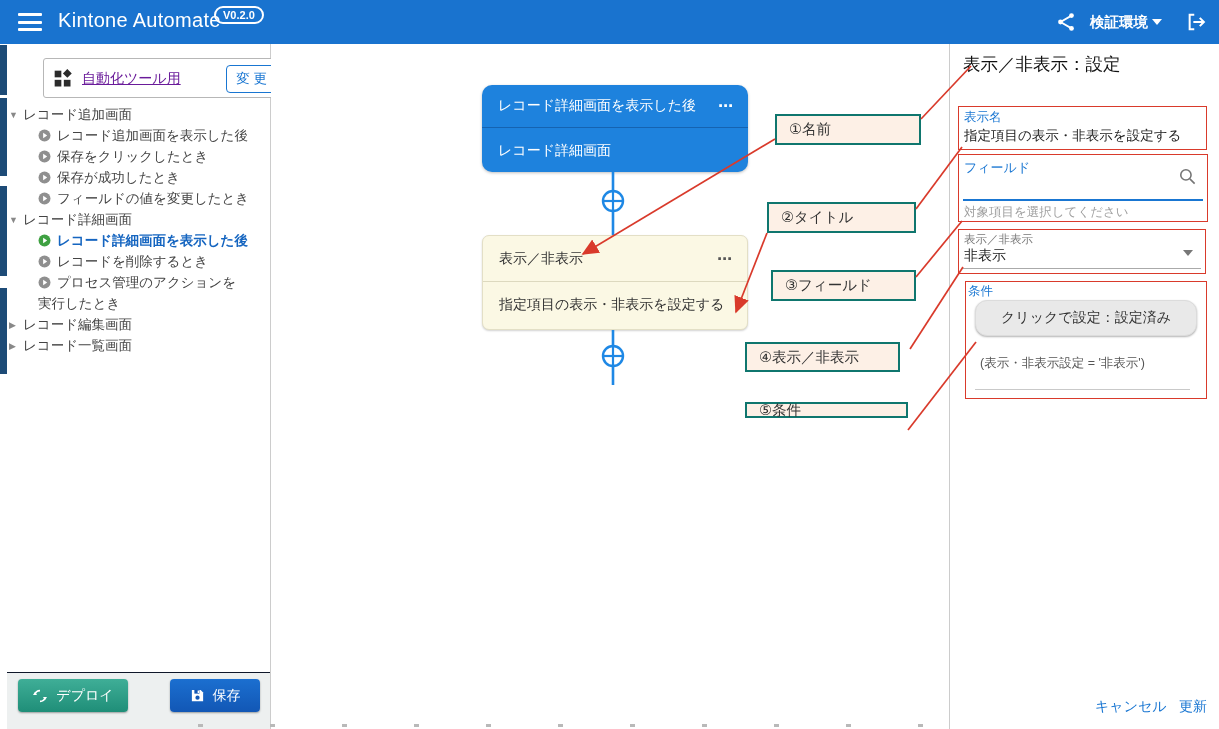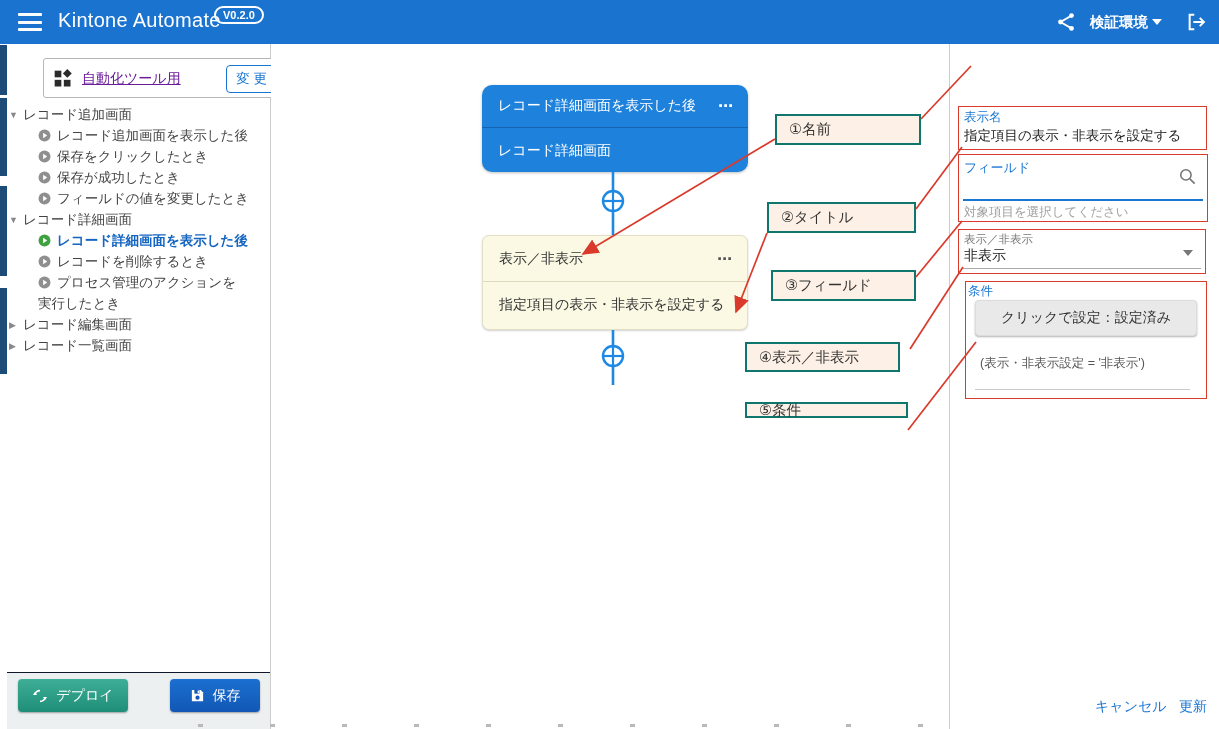--- a/index.html
+++ b/index.html
@@ -54,21 +54,21 @@
   .panel{position:absolute;left:951px;top:44px;width:268px;height:685px;background:#fff;}
   .panel-title{position:absolute;left:12px;top:8px;font-size:17.5px;color:#111;}
   .region{position:absolute;border:1.6px solid #d93a2b;}
   .f-label{position:absolute;left:5px;font-size:12.5px;color:#1976d2;font-family:Liberation Mono, monospace;}
   .f-label.gray{color:#777;font-size:11.5px;}
   .f-value{position:absolute;left:5px;font-size:13.5px;color:#222;}
   .blue-underline{position:absolute;left:4px;right:4px;height:2px;background:#1976d2;}
   .gray-underline{position:absolute;left:4px;right:4px;height:1px;background:#aaa;}
   .placeholder{position:absolute;left:5px;font-size:12.5px;color:#9e9e9e;}
   .dd-caret{position:absolute;right:12px;top:20px;width:0;height:0;border-left:5px solid transparent;border-right:5px solid transparent;border-top:6px solid #777;}
-  .cond-btn{position:absolute;left:9px;top:18px;width:222px;height:36px;background:#e9e9e9;border:1px solid #dcdcdc;border-radius:4px;box-shadow:0 1px 2px rgba(0,0,0,.3);font-size:14px;color:#333;cursor:pointer;}
+  .cond-btn{position:absolute;left:9px;top:18px;width:222px;height:36px;background:#e9e9e9;border:1px solid #dcdcdc;border-radius:12px;box-shadow:0 1px 2px rgba(0,0,0,.3);font-size:14px;color:#333;cursor:pointer;}
   .cond-expr{position:absolute;left:14px;top:73px;font-size:12.5px;color:#555;}
   .cond-hr{position:absolute;left:9px;right:16px;bottom:8px;height:1px;background:#c9c9c9;}
   .link-btn{position:absolute;font-size:14px;color:#1976d2;cursor:pointer;background:none;border:none;padding:0;}
 
   
   .overlay{position:absolute;left:0;top:0;width:1219px;height:729px;pointer-events:none;z-index:40;}
   .overlay .clickable{pointer-events:auto;cursor:pointer;}
   .bottom-ticks{position:absolute;left:198px;top:724px;width:750px;height:3px;
     background:repeating-linear-gradient(90deg,#b9b9b9 0 5px,transparent 5px 72px);}
 </style>
@@ -228,20 +228,21 @@
       <span>③フィールド</span>
     </div>
   <div class="abox" style="left:745px;top:342px;width:155px;height:30px;">
       <span>④表示／非表示</span>
     </div>
   <div class="abox" style="left:745px;top:402px;width:163px;height:16px;">
       <span>⑤条件</span>
     </div>
 
   <div class="panel">
+    <div class="panel-title">表示／非表示：設定</div>
 
     <div class="region" style="left:7px;top:62px;width:249px;height:44px;">
       <div class="f-label" style="top:2px;">表示名</div>
       <div class="f-value" style="top:20px;">指定項目の表示・非表示を設定する</div>
     </div>
 
     <div class="region" style="left:7px;top:110px;width:250px;height:68px;">
       <div class="f-label" style="top:4px;font-size:13px;">フィールド</div>
       <svg style="position:absolute;right:10px;top:12px;" width="19" height="19" viewBox="0 0 24 24">
         <circle cx="10" cy="10" r="6.5" stroke="#757575" stroke-width="2" fill="none"></circle>

